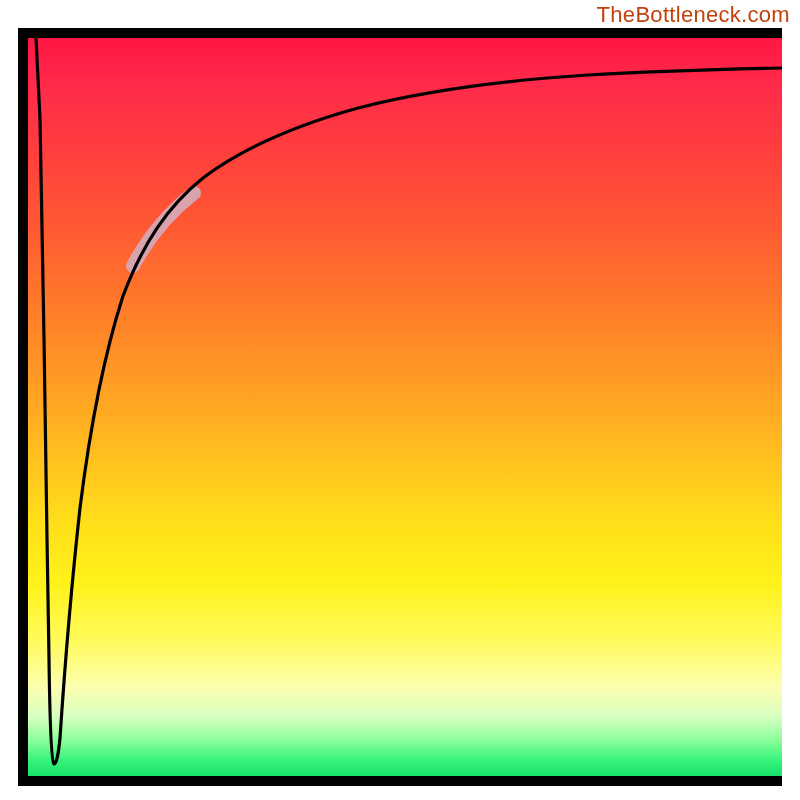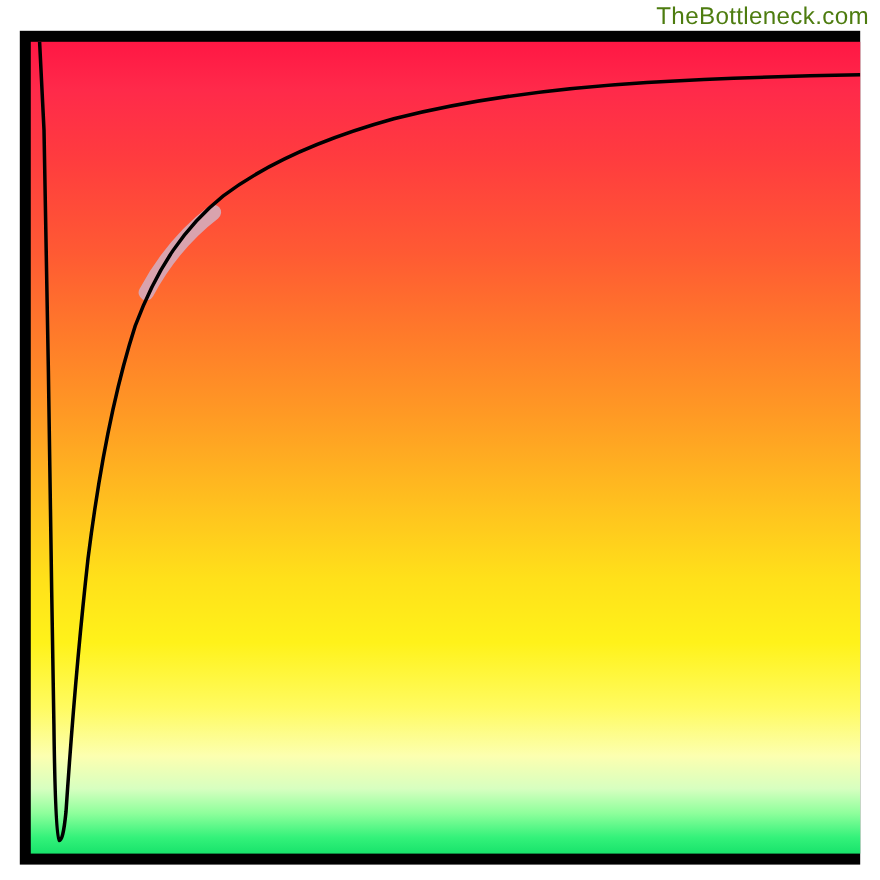--- a/index.html
+++ b/index.html
@@ -12,21 +12,21 @@
   }
   .stage {
     position: relative;
     width: 800px;
     height: 800px;
   }
   .watermark {
     position: absolute;
     top: 2px;
     right: 10px;
-    color: #4d7c0f;
+    color: #c2410c;
     font-size: 22px;
     font-weight: 400;
     letter-spacing: 0.3px;
     z-index: 10;
   }
   .frame {
     position: absolute;
     left: 18px;
     top: 28px;
     width: 764px;

